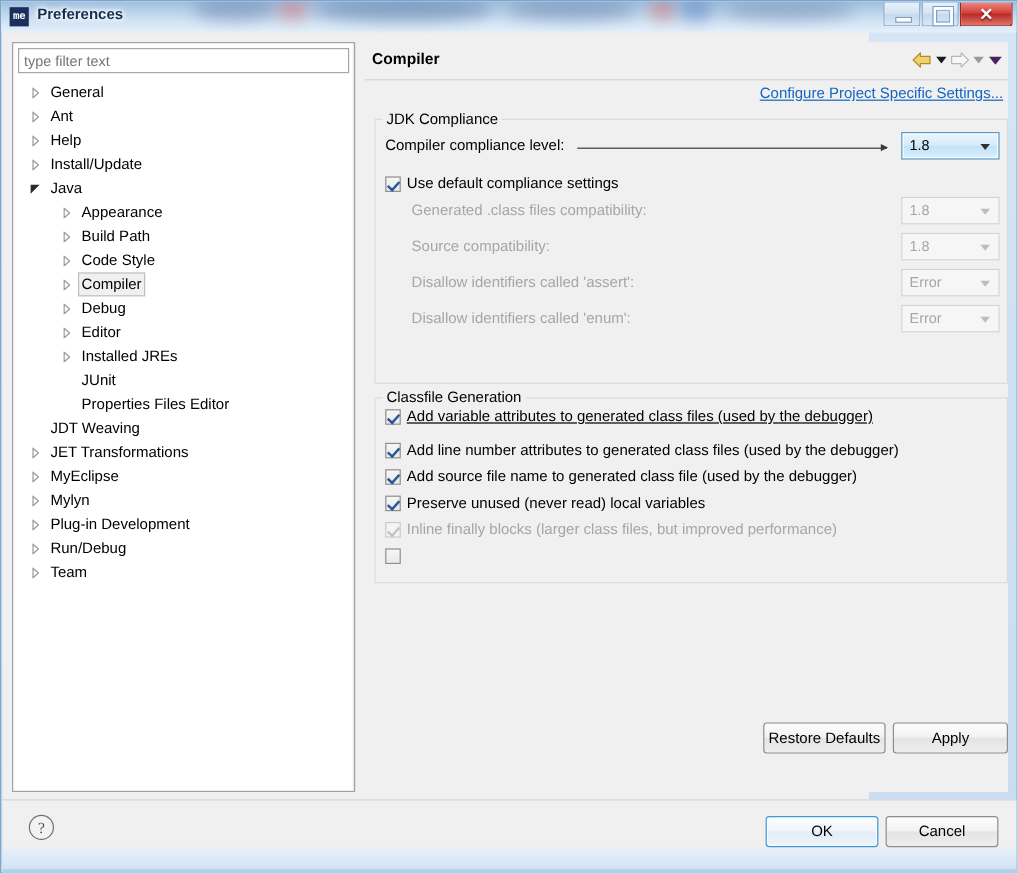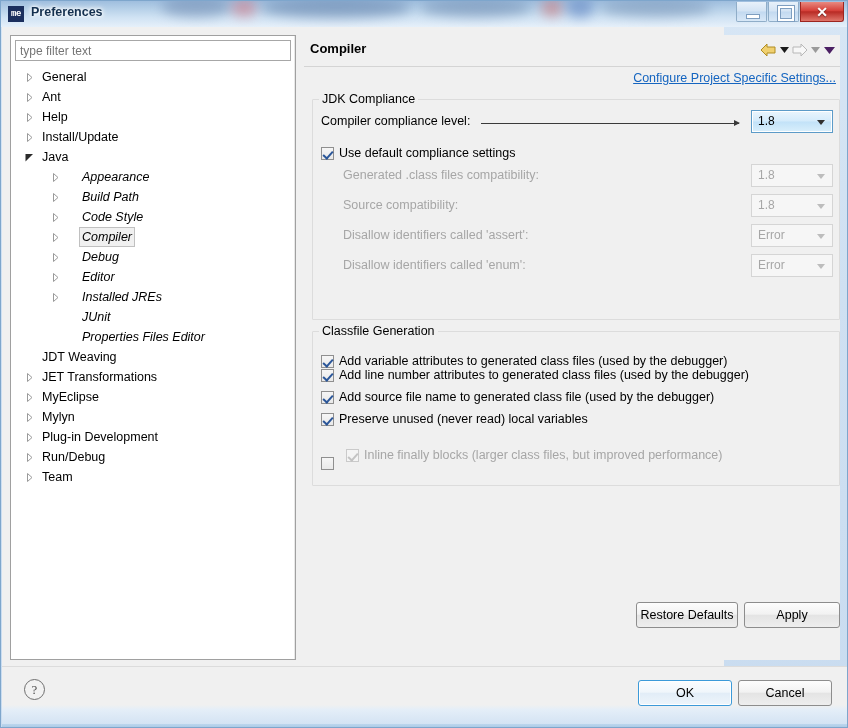--- a/index.html
+++ b/index.html
@@ -166,21 +166,21 @@
   .tree-row.selected .lbl {
     background: #f0f0f0;
     border: 1px solid #c0c0c0;
     padding: 0 2px;
     line-height: 18px;
   }
   
   .lvl0 .arrow { left: 14px; }
   .lvl0 .lbl  { margin-left: 28px; }
   .lvl1 .arrow { left: 40px; }
-  .lvl1 .lbl  { margin-left: 68px; font-style: italic; }
+  .lvl1 .lbl  { margin-left: 54px; }
 
   
   #tree-scroll {
     position: absolute; right: 0; top: 0;
     width: 1px; height: 100%;
     background: #e8e8e8;
   }
 
   
   #content {
@@ -605,37 +605,37 @@
             <div class="checkrow" style="top: 42px;">
               <span class="cbox checked"></span>
               <span class="ctext">Use default compliance settings</span>
             </div>
           </div>
       </div>
 
       <div class="groupbox" id="grp-classfile">
         <div class="group-title">Classfile Generation</div>
         <div id="classfile-rows">
-            <div class="checkrow" style="top: 18px;">
+            <div class="checkrow" style="top: 4px; text-decoration: underline;">
               <span class="cbox checked"></span>
               <span class="ctext">Add variable attributes to generated class files (used by the debugger)</span>
             </div>
             <div class="checkrow" style="top: 32px;">
               <span class="cbox checked"></span>
               <span class="ctext">Add line number attributes to generated class files (used by the debugger)</span>
             </div>
             <div class="checkrow" style="top: 54px;">
               <span class="cbox checked"></span>
               <span class="ctext">Add source file name to generated class file (used by the debugger)</span>
             </div>
             <div class="checkrow" style="top: 76px;">
               <span class="cbox checked"></span>
               <span class="ctext">Preserve unused (never read) local variables</span>
             </div>
-            <div class="checkrow disabled" style="top: 112px; margin-left: 25px;">
+            <div class="checkrow disabled" style="top: 98px;">
               <span class="cbox checked disabled"></span>
               <span class="ctext">Inline finally blocks (larger class files, but improved performance)</span>
             </div>
             <div class="checkrow" style="top: 120px;">
               <span class="cbox"></span>
             </div>
           </div>
       </div>
 
       <div class="btn" id="btn-restore">Restore Defaults</div>

